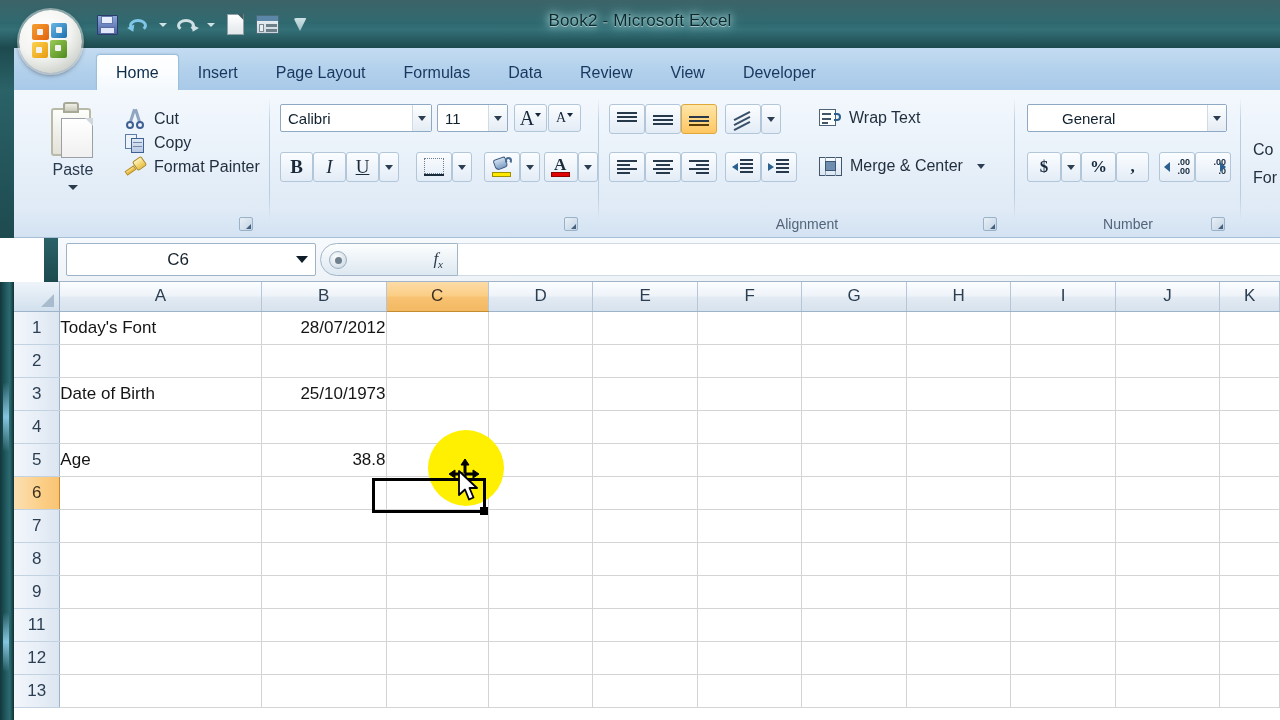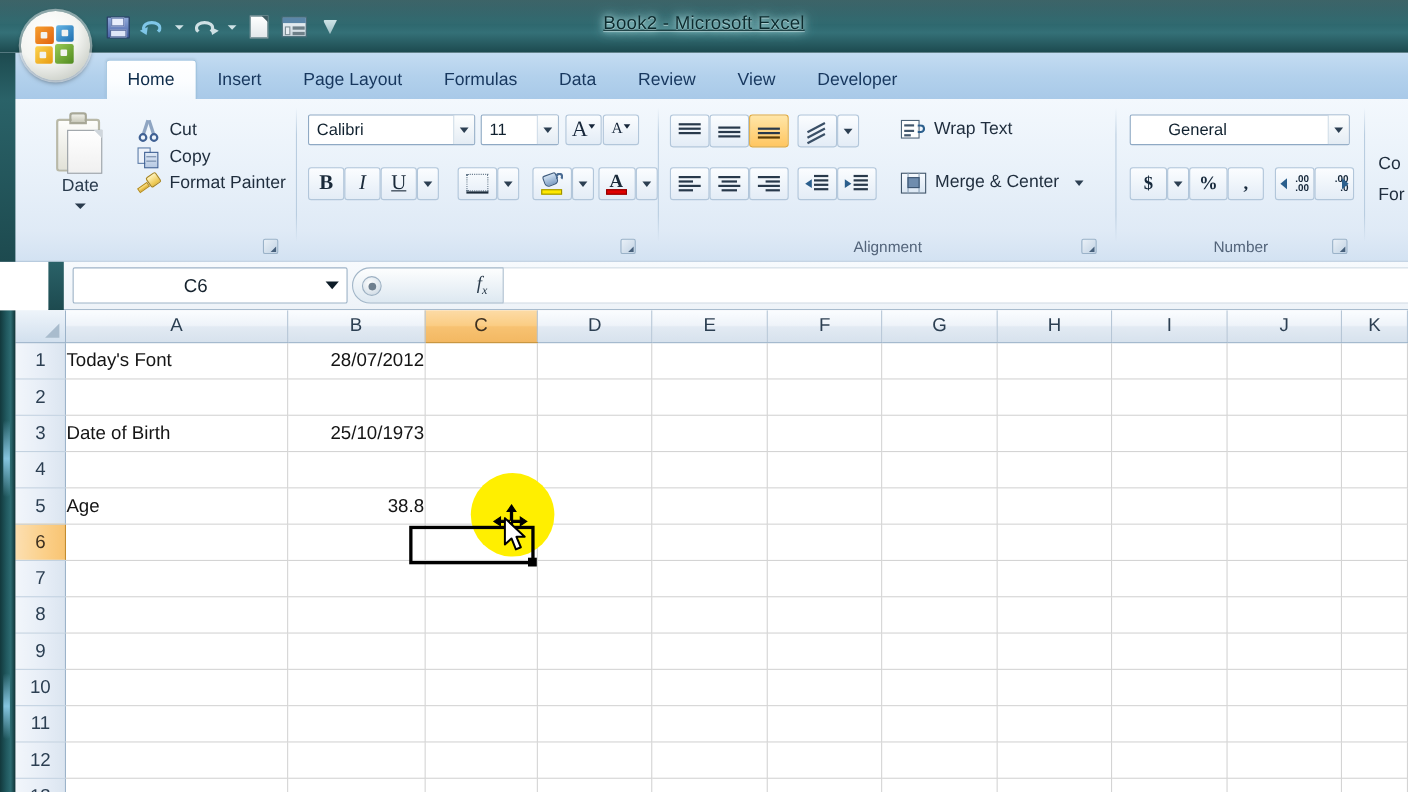--- a/index.html
+++ b/index.html
@@ -27,21 +27,20 @@
     background: linear-gradient(180deg, rgba(255,255,255,0.14), rgba(255,255,255,0.01));
   }
   .title-text {
     position: absolute; left: 0; top: 11px; width: 1280px;
     text-align: center;
     font-size: 17px;
     color: #0c2b2e;
     text-shadow: 0 0 7px rgba(210,255,255,0.95), 0 0 14px rgba(190,245,250,0.8), 0 1px 0 rgba(255,255,255,0.5);
     letter-spacing: .2px;
     white-space: nowrap;
-    text-decoration: underline;
   }
 
   
   .orb {
     position: absolute; left: 19px; top: 10px; width: 63px; height: 63px;
     border-radius: 50%;
     background: radial-gradient(circle at 38% 30%, #ffffff 0%, #f3f4f1 48%, #cfd3cc 78%, #a8ada6 100%);
     box-shadow: 0 0 0 2px rgba(255,255,255,0.45), 0 2px 5px rgba(0,0,0,0.5);
     z-index: 30;
   }
@@ -483,21 +482,21 @@
   <div class="ribbon">
     <div class="leftcap"></div>
 
     <div class="group" style="left:14px; width:255px;">
       <div class="paste-btn">
         <span class="clip-icon">
           <span class="clip-board"></span>
             <span class="clip-clip"></span>
             <span class="clip-page"></span>
         </span>
-        <span class="paste-label">Date</span>
+        <span class="paste-label">Paste</span>
         <span class="paste-caret"></span>
       </div>
 
       <div class="cmd" style="left:110px; top:14px;">
         <span class="cmd-ic ic-scissors">
           <span class="bl l"></span>
             <span class="bl r"></span>
             <span class="hl"></span>
             <span class="hr"></span>
         </span>
@@ -904,34 +903,20 @@
             <td class="cell"></td>
           <td class="cell"></td>
             <td class="cell"></td>
           <td class="cell"></td>
             <td class="cell"></td>
           <td class="cell"></td>
             <td class="cell"></td>
           <td class="cell"></td>
         </tr>
         <tr>
-          <td class="rowhead">10</td>
-          <td class="cell"></td>
-            <td class="cell"></td>
-          <td class="cell"></td>
-            <td class="cell"></td>
-          <td class="cell"></td>
-            <td class="cell"></td>
-          <td class="cell"></td>
-            <td class="cell"></td>
-          <td class="cell"></td>
-            <td class="cell"></td>
-          <td class="cell"></td>
-        </tr>
-        <tr>
           <td class="rowhead">11</td>
           <td class="cell"></td>
             <td class="cell"></td>
           <td class="cell"></td>
             <td class="cell"></td>
           <td class="cell"></td>
             <td class="cell"></td>
           <td class="cell"></td>
             <td class="cell"></td>
           <td class="cell"></td>

